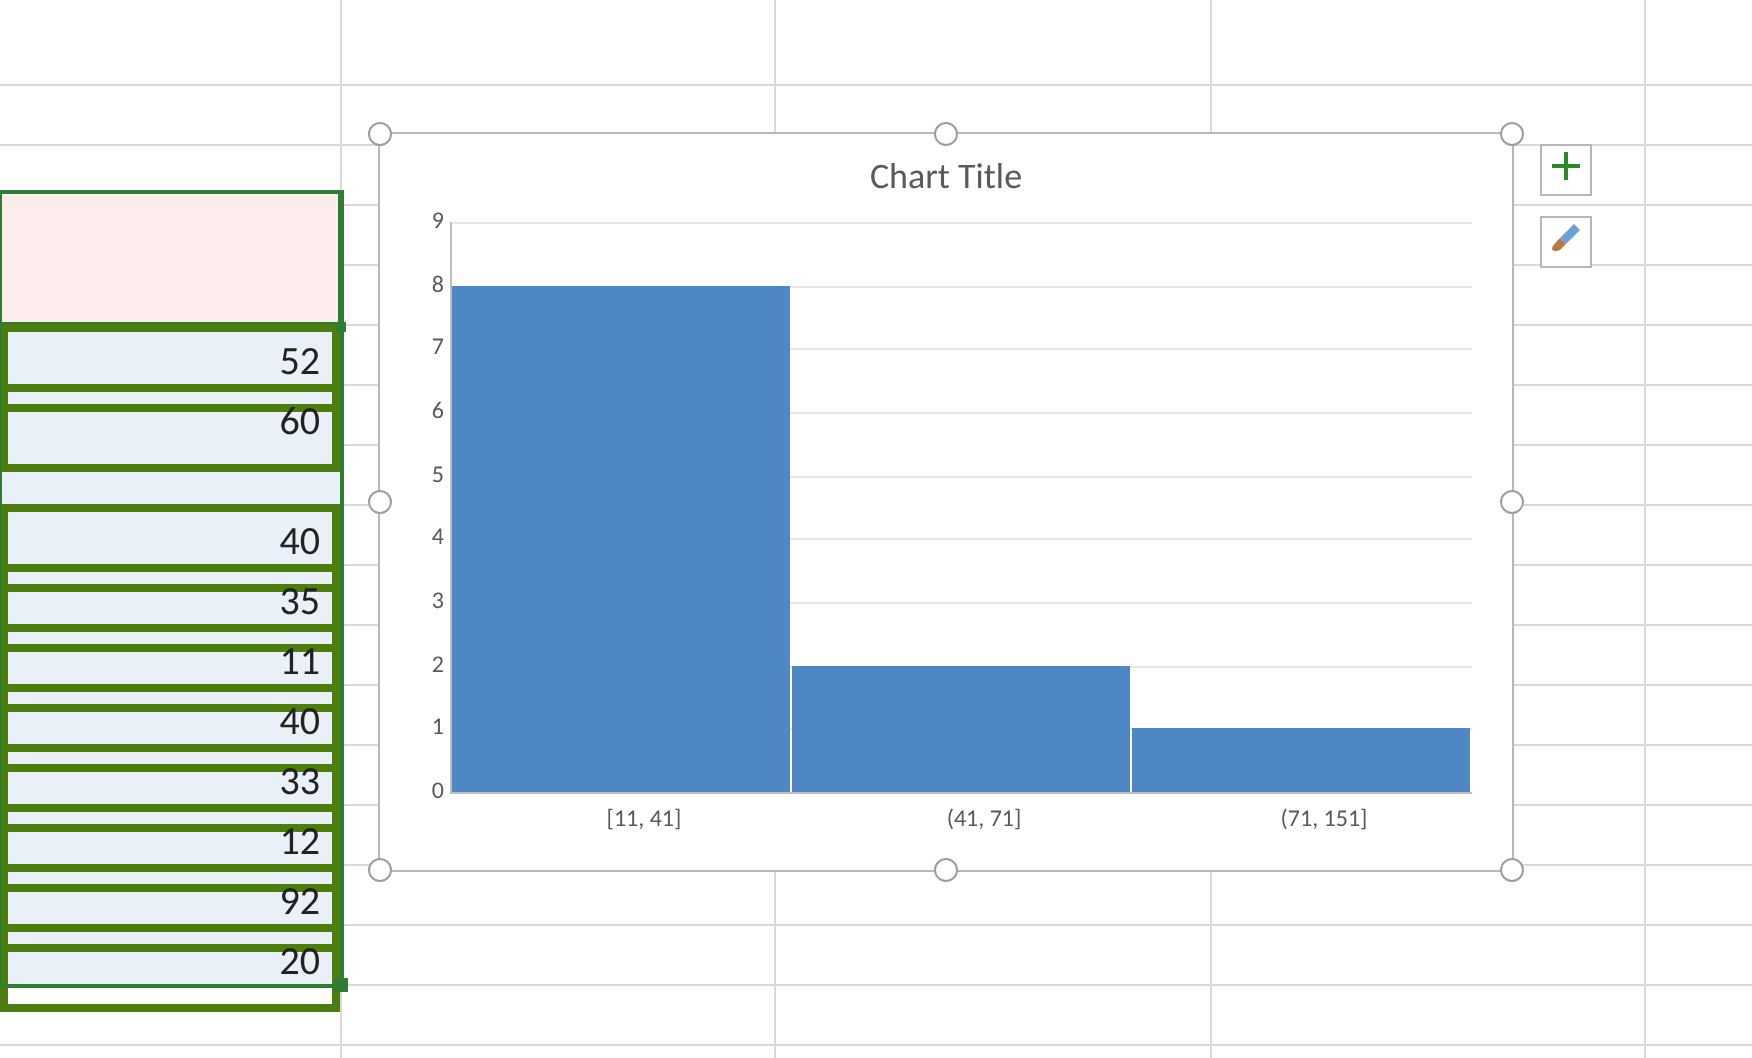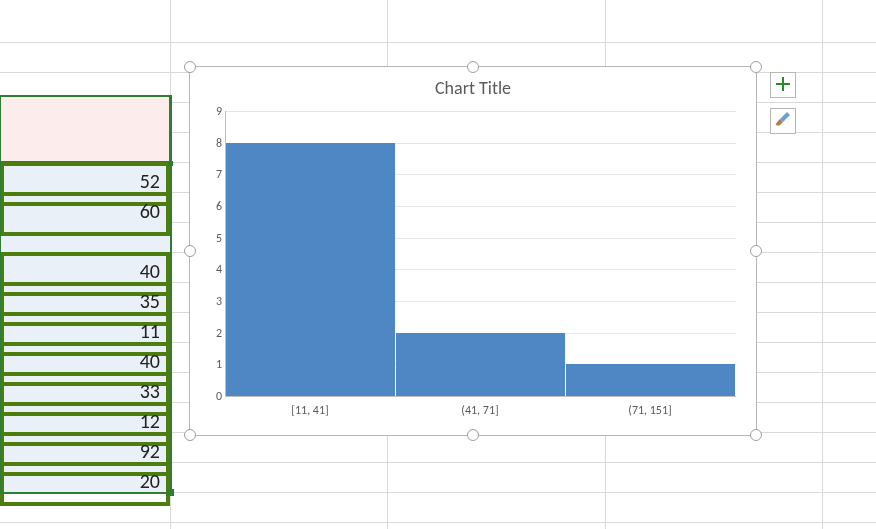--- a/index.html
+++ b/index.html
@@ -156,20 +156,21 @@
     right: 20px;
     bottom: 12px;
     height: 20px;
   }
   .xlabels span {
     position: absolute;
     font-size: 12px;
     color: #5a5a5a;
     transform: translateX(-50%);
     white-space: nowrap;
+    margin-left: 12px;
   }
 
   
   .side-btn {
     position: absolute;
     width: 26px; height: 26px;
     background: #ffffff;
     border: 1px solid #b7b7b7;
     box-sizing: border-box;
     display: flex;

